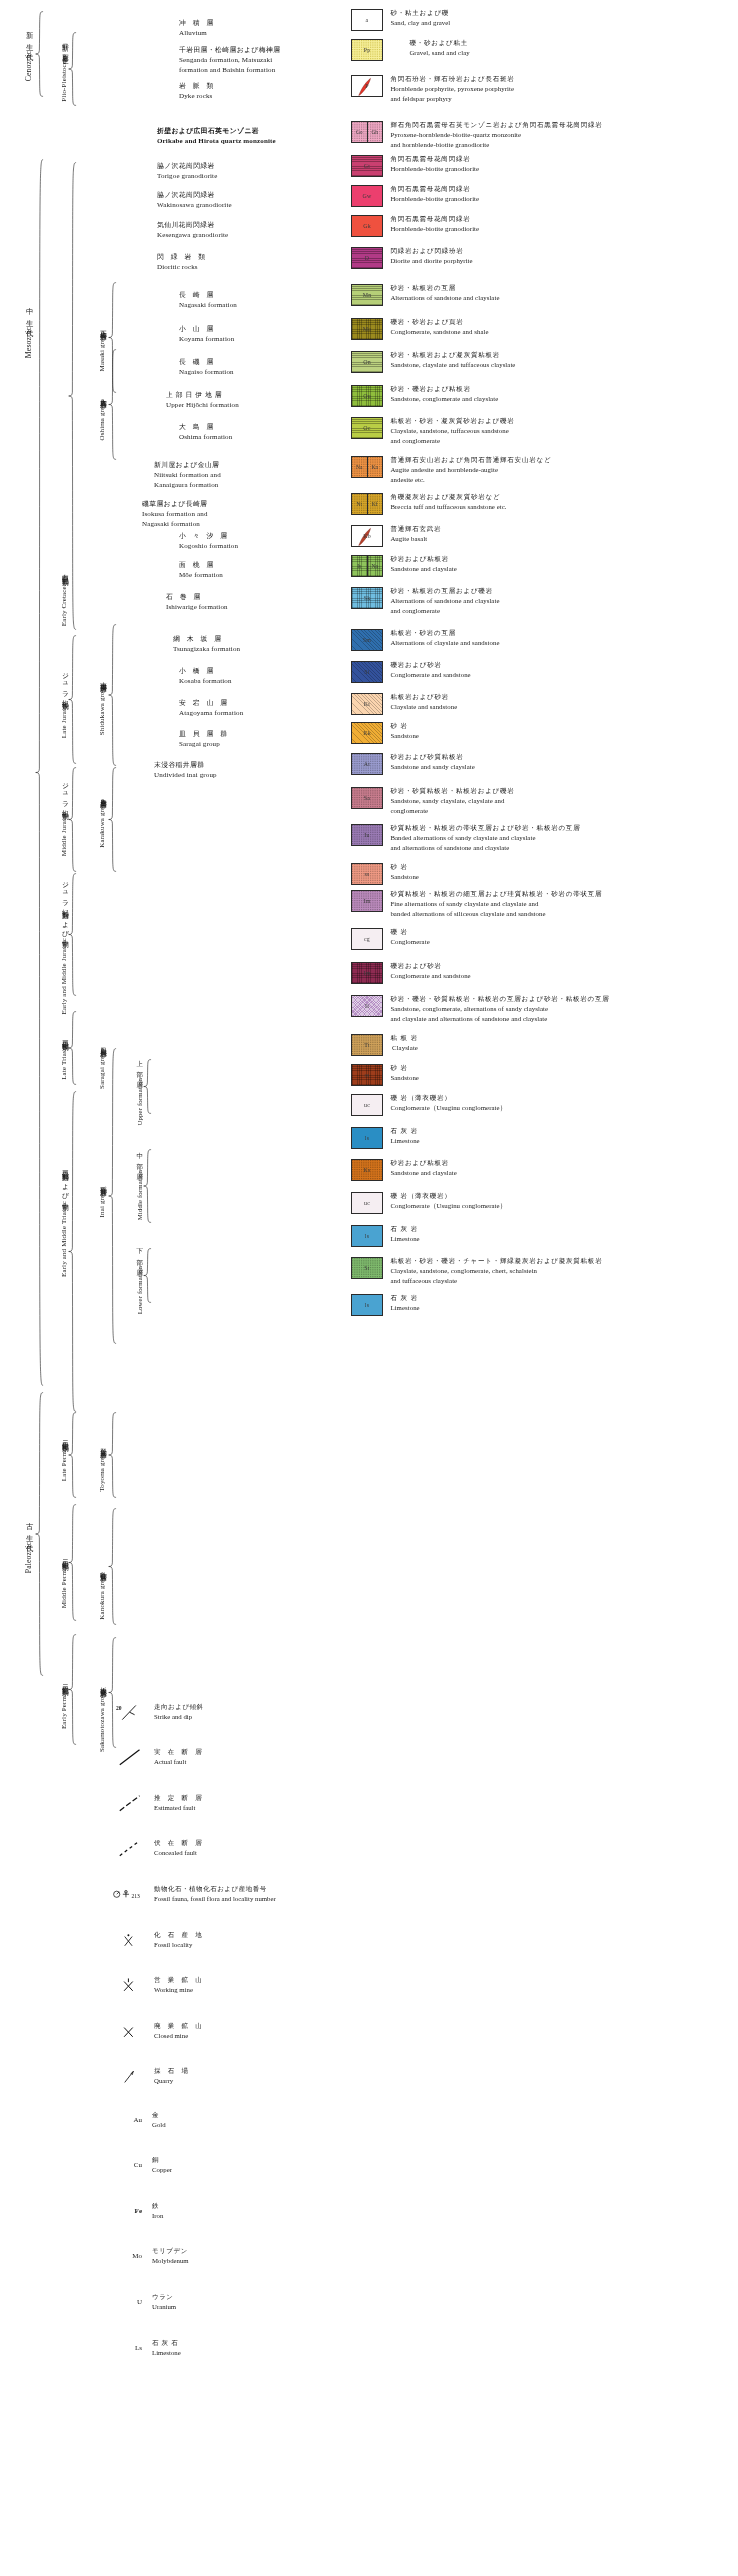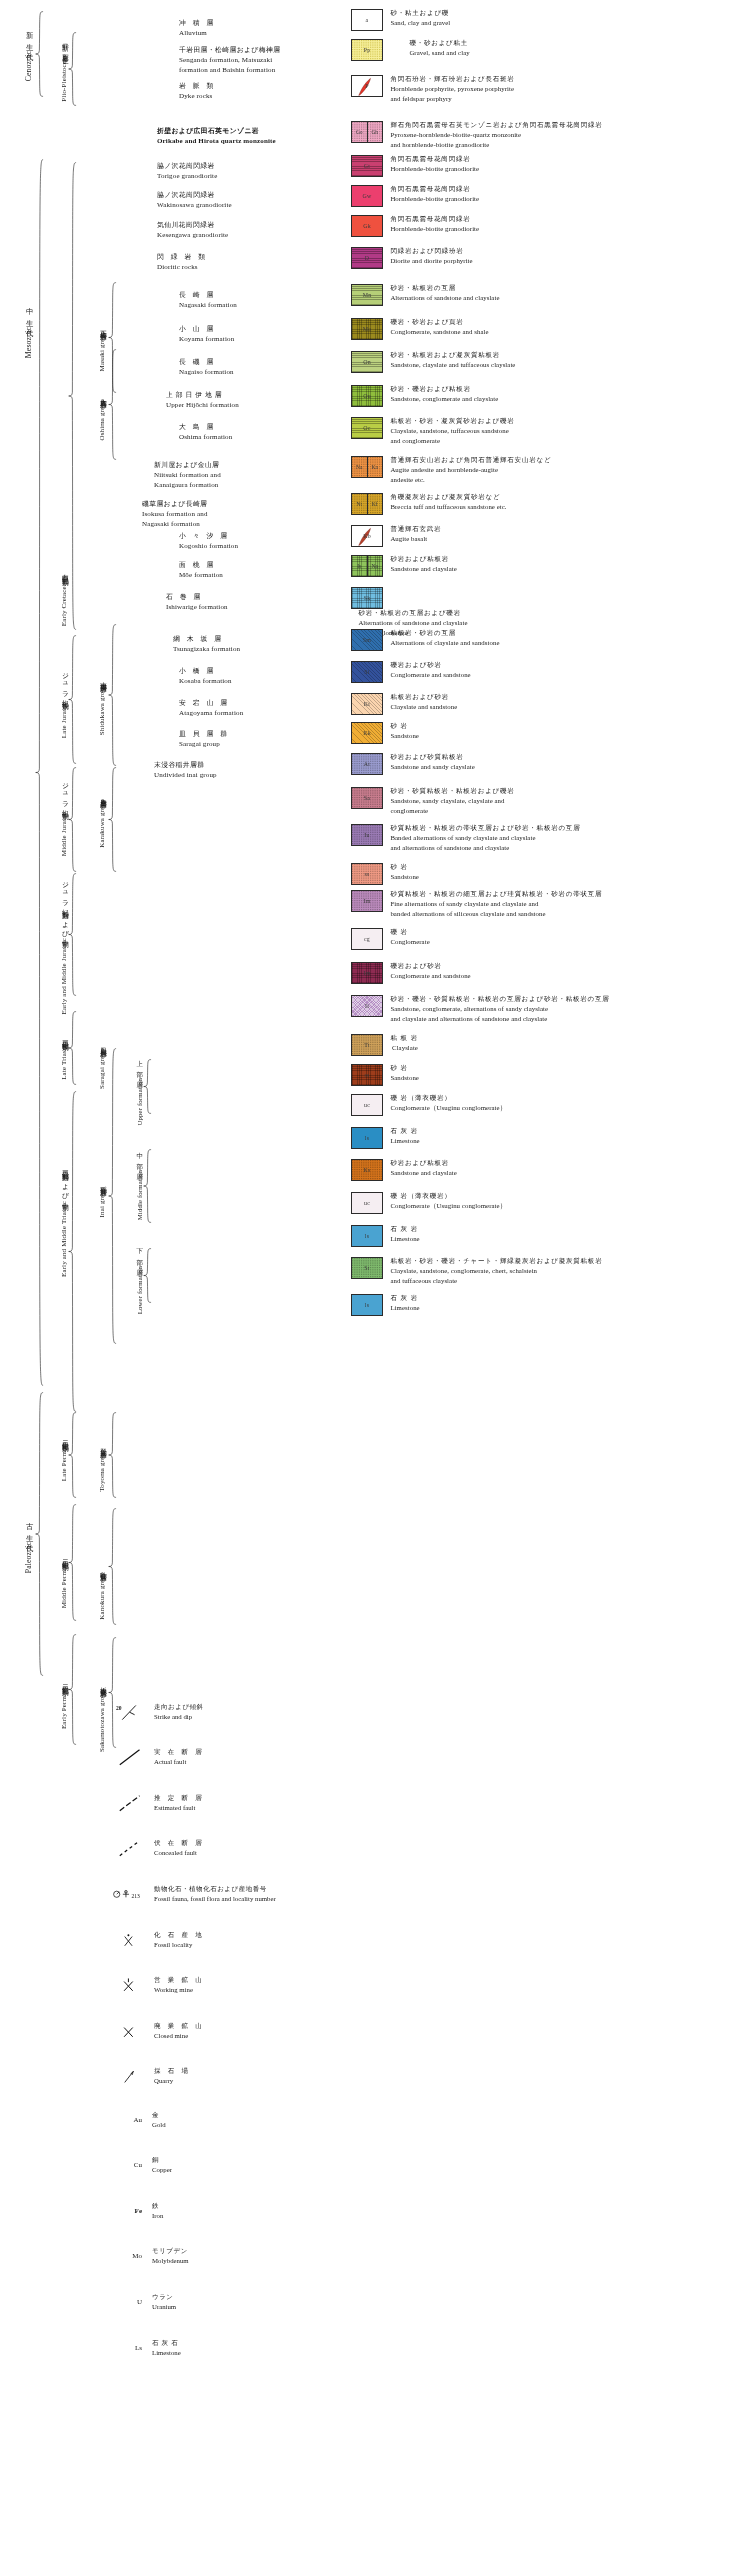--- a/index.html
+++ b/index.html
@@ -294,21 +294,21 @@
     <div class="row" style="left: 351px; top: 555px;">
       <div class="swatch p-grid split" style="background-color: rgb(143, 196, 92); display: flex;">
         <div class="half">Is</div>
         <div class="half">Na</div>
       </div>
       <div class="desc">
         <div class="jp">砂岩および粘板岩</div>
         <div class="en">Sandstone and clayslate</div>
       </div>
     </div>
-    <div class="row" style="left: 351px; top: 587px; flex-direction: column;">
+    <div class="row" style="left: 351px; top: 587px;">
       <div class="swatch p-grid" style="background-color: rgb(111, 189, 224);">
         <span class="code">Sk</span>
       </div>
       <div class="desc">
         <div class="jp">砂岩・粘板岩の互層および礫岩</div>
         <div class="en">Alternations  of  sandstone  and  clayslate</div>
         <div class="en">and conglomerate</div>
       </div>
     </div>
     <div class="row" style="left: 351px; top: 629px;">

